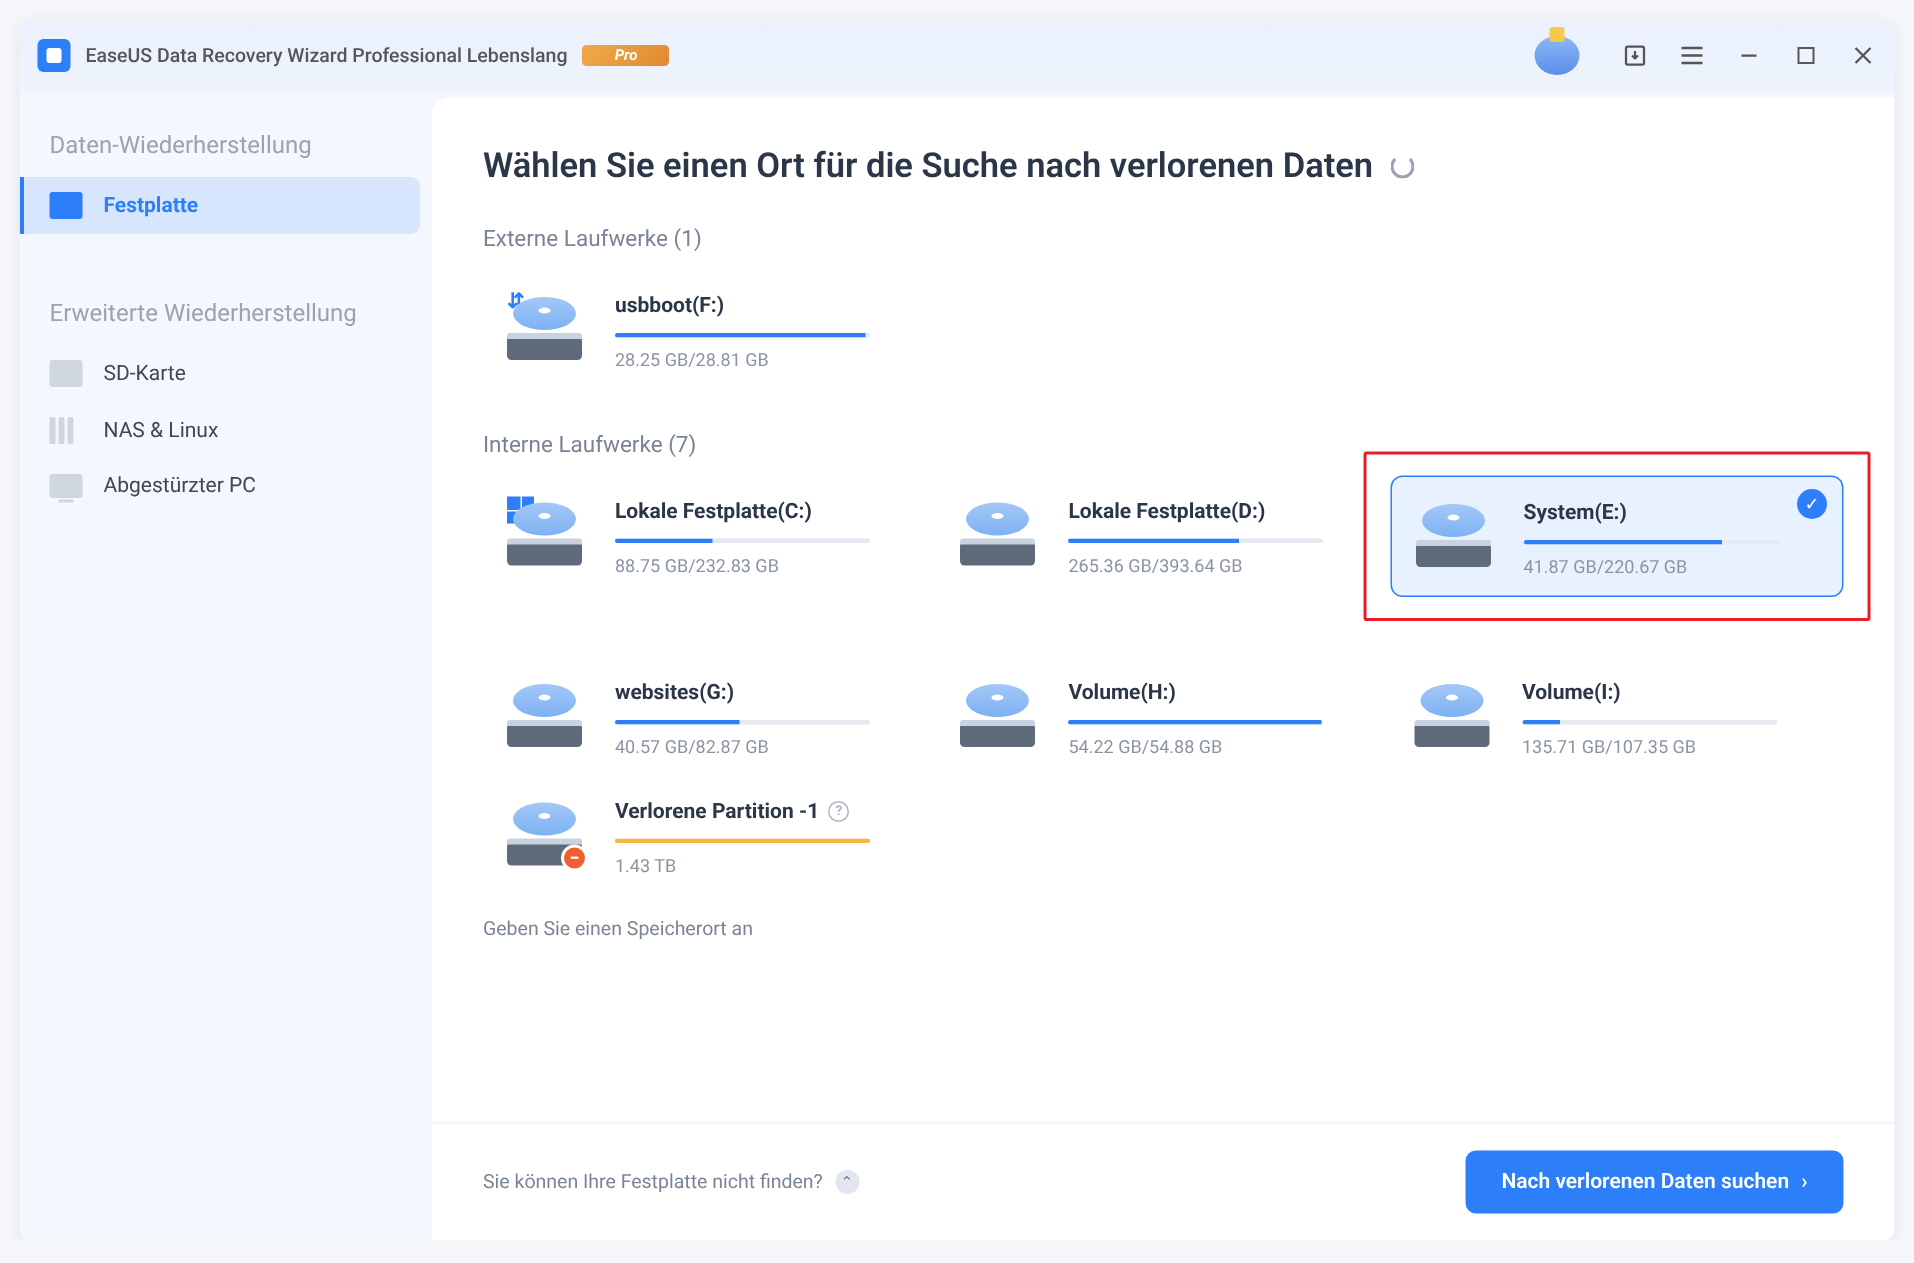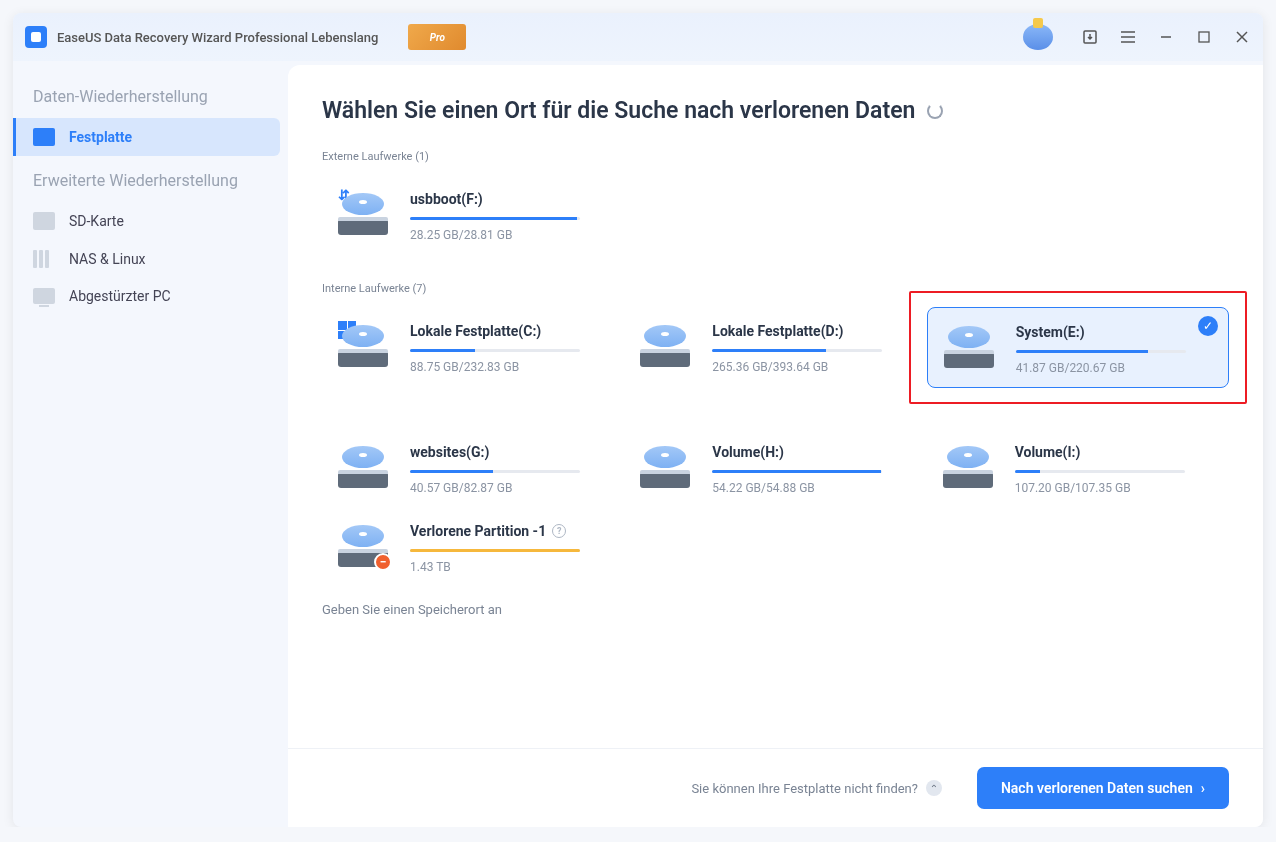--- a/index.html
+++ b/index.html
@@ -2,21 +2,21 @@
 <html><head>
 <meta charset="utf-8">
 <style>
 * { margin: 0; padding: 0; box-sizing: border-box; font-family: -apple-system, Segoe UI, Roboto, sans-serif; }
 body { background: #f5f7fb; display: flex; justify-content: center; align-items: flex-start; padding-top:13px;}
 .window { width: 1250px; height: 814px; background: #f4f7fd; border-radius: 8px; box-shadow: 0 2px 12px rgba(0,0,0,0.08); display: flex; flex-direction: column; overflow: hidden; }
 .titlebar { height: 48px; background: linear-gradient(180deg,#eaf1fd,#eef4fd); display: flex; align-items: center; padding: 0 12px; gap: 10px; }
 .logo-box { width: 22px; height: 22px; background: #2d7ff9; border-radius: 4px; position: relative; display:flex; align-items:center; justify-content:center;}
 .logo-box::after{content:"";width:10px;height:10px;background:#fff;border-radius:2px;}
 .title-text { font-size: 13px; color: #555; font-weight: 500; }
-.pro-badge { width:58px; height:26px; background:linear-gradient(135deg,#f0a94b,#e08a2e); border-radius:3px; color:#fff; font-size:10px; font-weight:700; display:flex; align-items:center; justify-content:center; font-style:italic;margin-left:20px;}
+.pro-badge { width:58px; height:14px; background:linear-gradient(135deg,#f0a94b,#e08a2e); border-radius:3px; color:#fff; font-size:10px; font-weight:700; display:flex; align-items:center; justify-content:center; font-style:italic;}
 .tb-spacer { flex: 1; }
 .tb-icons { display: flex; gap: 20px; align-items:center;}
 .tb-icon { width: 18px; height: 18px; display:flex; align-items:center; justify-content:center; cursor:pointer; color:#555;}
 .avatar{width:30px;height:26px;border-radius:50%;background:linear-gradient(180deg,#8bb8f8,#5a8fe8);position:relative;margin-right:8px;}
 .avatar::before{content:"";position:absolute;top:-6px;left:50%;transform:translateX(-50%);width:10px;height:10px;background:#f6c94b;border-radius:2px;}
 .body { flex: 1; display: flex; overflow:hidden;}
 .sidebar { width: 275px; padding: 18px 0; }
 .sb-heading { font-size: 16px; color: #9aa3b2; padding: 8px 20px 12px; }
 .sb-item { display: flex; align-items: center; gap: 14px; padding: 10px 20px; font-size: 14px; color: #445; cursor:pointer; border-radius:0 6px 6px 0; margin-right:8px;}
 .sb-item.active { background: #d7e6fd; color: #2d7ff9; font-weight:700; border-left:3px solid #2d7ff9; padding-left:17px;}
@@ -24,21 +24,21 @@
 .sb-item.active .sb-icon{background:#2d7ff9;}
 .sb-icon.sd{background:#cfd6e0;}
 .sb-icon.nas{background:transparent; display:flex; gap:2px;}
 .sb-icon.nas span{width:4px;height:18px;background:#cfd6e0;border-radius:1px;}
 .sb-icon.pc{background:#cfd6e0;width:22px;height:16px;border-radius:2px;position:relative;}
 .sb-icon.pc::after{content:"";position:absolute;bottom:-3px;left:50%;transform:translateX(-50%);width:10px;height:2px;background:#cfd6e0;}
 .main { flex: 1; background: #fff; border-radius: 12px 0 0 0; margin-top:4px; display:flex; flex-direction:column; overflow:hidden;}
 .main-scroll{flex:1; overflow-y:auto; padding: 32px 34px 10px;}
 h1 { font-size: 23px; color:#2b3648; font-weight:600; margin-bottom:26px; display:flex; align-items:center; gap:12px;}
 .refresh{width:16px;height:16px;border:2px solid #9aa3b2;border-radius:50%;border-top-color:transparent;position:relative;cursor:pointer;}
-.section-label { font-size: 11px; color:#7a8494; margin-bottom:12px; margin-top:8px;}
+.section-label { font-size: 15px; color:#7a8494; margin-bottom:12px; margin-top:8px;}
 .drive { display: flex; gap: 16px; padding: 12px 10px; border-radius:8px; cursor:pointer; position:relative; align-items:flex-start;}
 .drive.single{width:33%;}
 .drive-icon { width: 62px; height:50px; position:relative; flex-shrink:0;}
 .disc{position:absolute;top:6px;left:50%;transform:translateX(-50%);width:42px;height:22px;background:linear-gradient(180deg,#a3c8f7,#7eb1f3);border-radius:50%;}
 .disc::after{content:"";position:absolute;top:7px;left:50%;transform:translateX(-50%);width:8px;height:4px;background:#fff;border-radius:50%;}
 .base{position:absolute;bottom:2px;left:50%;transform:translateX(-50%);width:50px;height:16px;background:#5f6b7a;border-radius:3px;}
 .base::after{content:"";position:absolute;top:-2px;left:0;right:0;height:4px;background:#c9d3e0;border-radius:2px 2px 0 0;}
 .usb-badge{position:absolute;top:0;left:6px;color:#2d7ff9;font-size:14px;font-weight:700;}
 .win-badge{position:absolute;top:2px;left:6px;width:18px;height:18px;display:grid;grid-template-columns:1fr 1fr;grid-template-rows:1fr 1fr;gap:1px;}
 .win-badge span{background:#2d7ff9;}
@@ -49,21 +49,21 @@
 .bar { height: 3px; background:#e6e9ef; border-radius:2px; margin-bottom:8px; position:relative; overflow:hidden; max-width:170px;}
 .bar-fill{position:absolute;top:0;left:0;bottom:0;background:#2d7ff9;}
 .bar-fill.yellow{background:#f6b83c;}
 .drive-size { font-size: 12px; color:#8b94a3;}
 .drive.selected{background:#e8f1fe;border:1px solid #2d7ff9;}
 .check{position:absolute;top:8px;right:10px;width:20px;height:20px;background:#2d7ff9;border-radius:50%;display:flex;align-items:center;justify-content:center;color:#fff;font-size:12px;}
 .highlight-box{border:2px solid #ed1c24;border-radius:2px;padding:14px 16px;margin:-16px -18px 24px;}
 .highlight-box .drive.selected{margin:0;}
 .row3{display:grid;grid-template-columns:repeat(3,1fr);align-items:start;}
 .col-wrap{padding:0;}
-.footer{border-top:1px solid #eef1f6;padding:18px 34px;display:flex;align-items:center;justify-content:flex-end;gap:35px;}
+.footer{border-top:1px solid #eef1f6;padding:18px 34px;display:flex;align-items:center;justify-content:space-between;gap:35px;}
 .cant-find{font-size:13px;color:#7a8494;display:flex;align-items:center;gap:8px;}
 .chev-up{width:16px;height:16px;background:#e2e7ef;border-radius:50%;display:flex;align-items:center;justify-content:center;font-size:10px;color:#6b7584;}
 .scan-btn{background:#2d7ff9;color:#fff;border:none;padding:13px 24px;border-radius:7px;font-size:14px;font-weight:600;cursor:pointer;display:flex;align-items:center;gap:8px;}
 .main-scroll::-webkit-scrollbar{width:8px;}
 .main-scroll::-webkit-scrollbar-thumb{background:#d0d6e0;border-radius:4px;}
 .spec-label{font-size:13px;color:#7a8494;margin-top:16px;}
 </style>
 </head>
 <body>
 
@@ -107,21 +107,21 @@
     </div>
   </div>
 
   <div class="body">
     <div class="sidebar">
       <div class="sb-heading">Daten-Wiederherstellung</div>
       <div class="sb-item active">
         <div class="sb-icon"></div>
         <span>Festplatte</span>
       </div>
-      <div class="sb-heading" style="margin-top:7px;">Erweiterte Wiederherstellung</div>
+      <div class="sb-heading" style="margin-top:35px;">Erweiterte Wiederherstellung</div>
       <div class="sb-item">
         <div class="sb-icon sd"></div>
         <span>SD-Karte</span>
       </div>
       <div class="sb-item">
         <div class="sb-icon nas">
             <span></span>
             <span></span>
             <span></span>
           </div>
@@ -243,21 +243,21 @@
           <div class="drive">
             <div class="drive-icon">
                 <div class="disc"></div>
                 <div class="base"></div>
               </div>
             <div class="drive-info">
               <div class="drive-name">Volume(I:)</div>
               <div class="bar">
                   <div class="bar-fill" style="width:15%"></div>
                 </div>
-              <div class="drive-size">107.20 GB/107.35 GB</div>
+              <div class="drive-size">135.71 GB/107.35 GB</div>
             </div>
           </div>
 
           <div class="drive">
             <div class="drive-icon">
               <div class="disc"></div>
                 <div class="base"></div>
               <div class="lost-badge">−</div>
             </div>
             <div class="drive-info">

